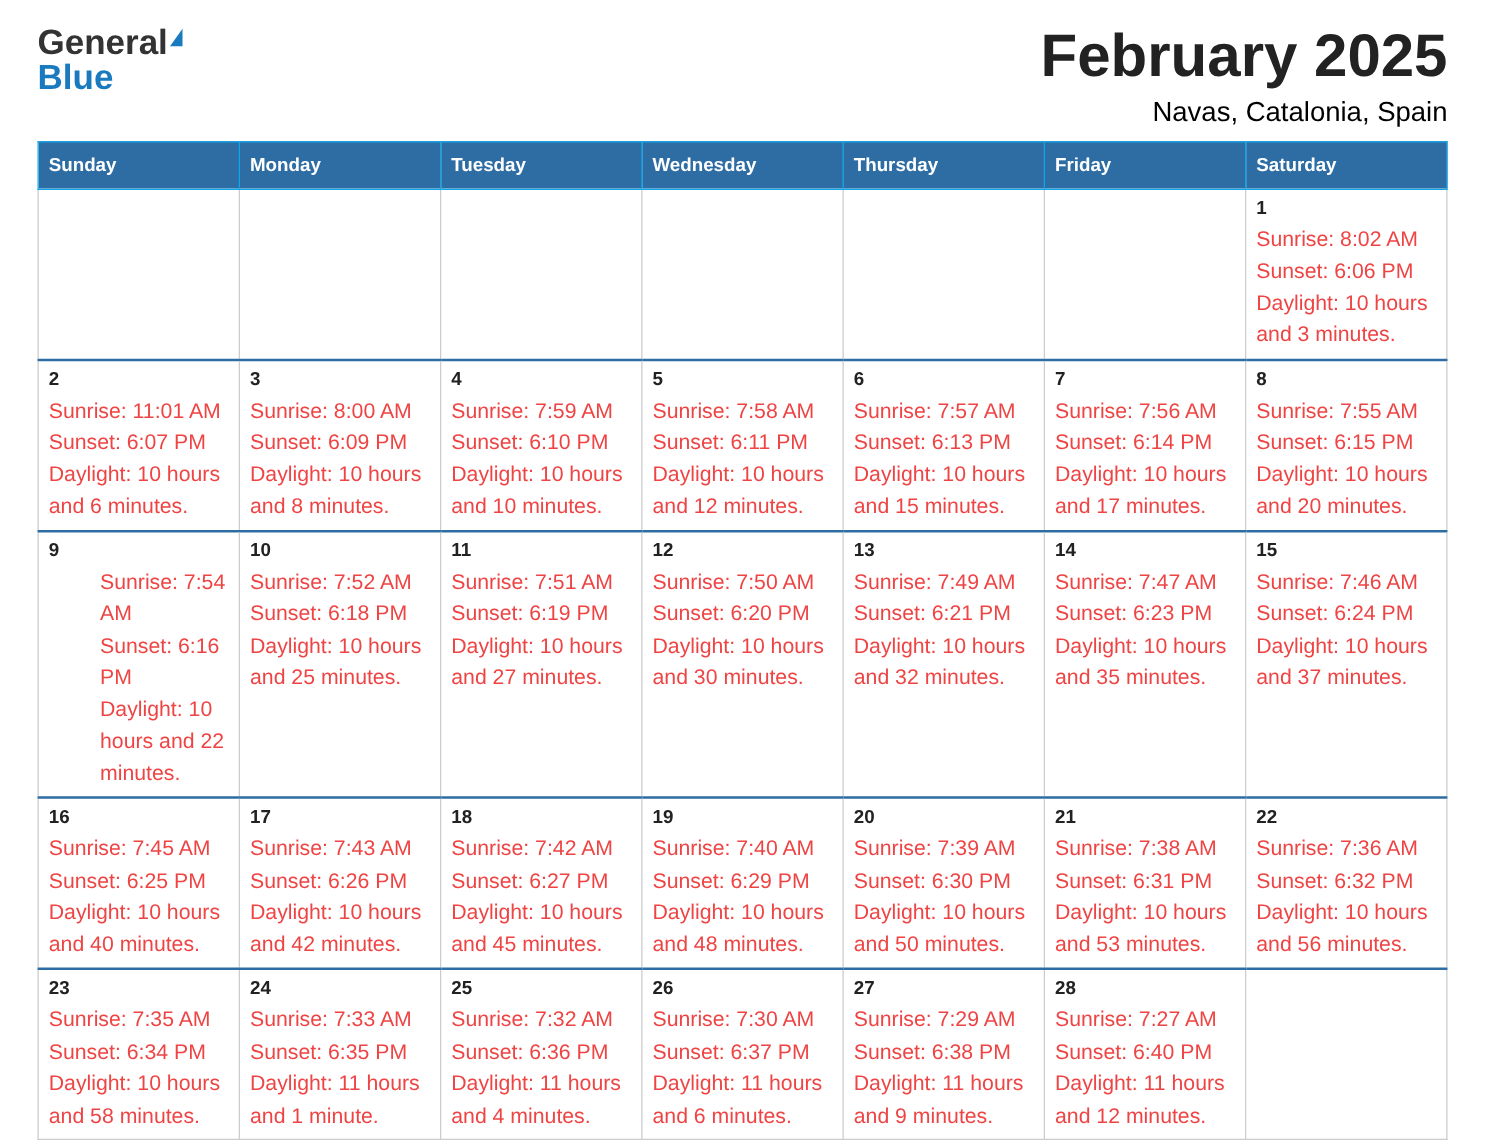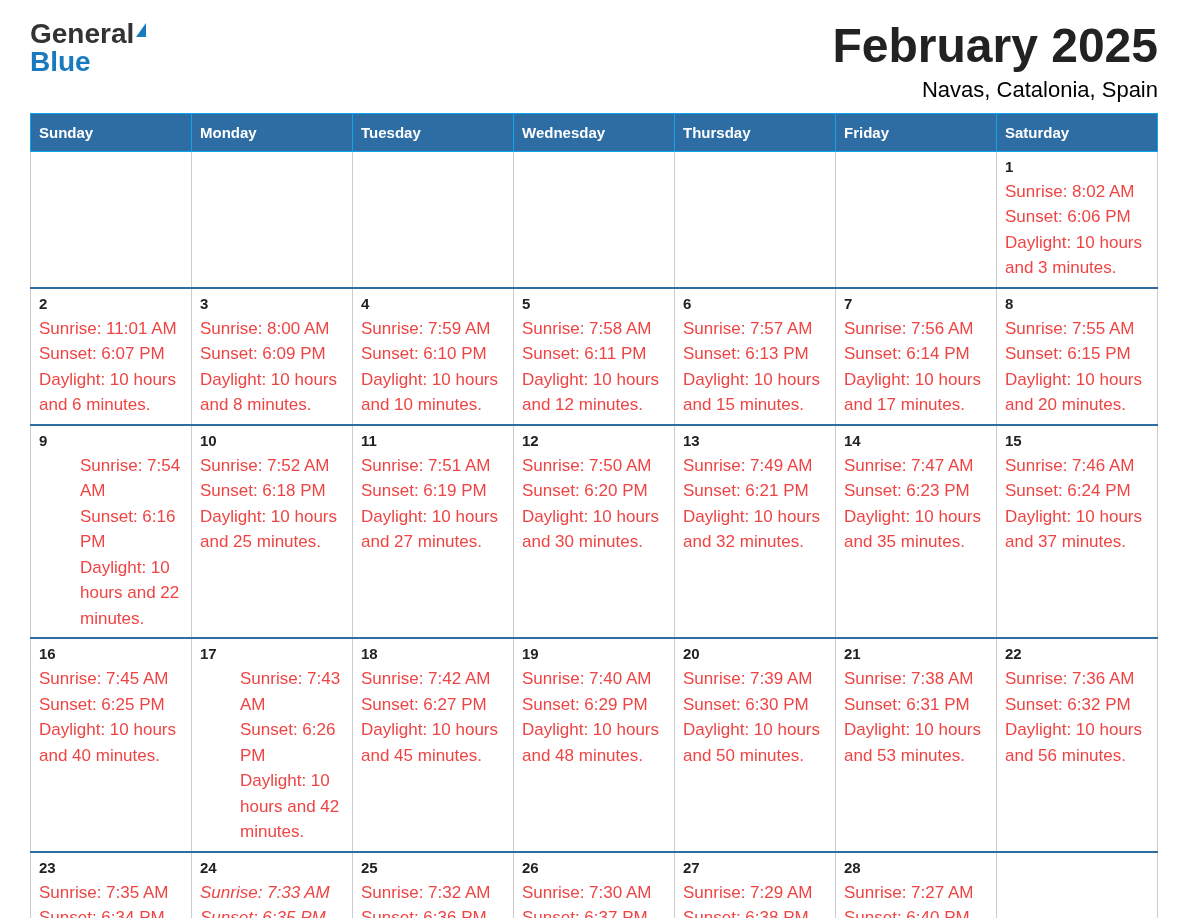--- a/index.html
+++ b/index.html
@@ -234,21 +234,21 @@
       </tr>
       <tr class="row-divider">
         <td>
           <div class="day-number">16</div>
           <div class="day-info" style="white-space: pre-line;">Sunrise: 7:45 AM
 Sunset: 6:25 PM
 Daylight: 10 hours and 40 minutes.</div>
         </td>
         <td>
           <div class="day-number">17</div>
-          <div class="day-info" style="white-space: pre-line; margin-left: 40px;">Sunrise: 7:43 AM
+          <div class="day-info" style="white-space: pre-line;">Sunrise: 7:43 AM
 Sunset: 6:26 PM
 Daylight: 10 hours and 42 minutes.</div>
         </td>
         <td>
           <div class="day-number">18</div>
           <div class="day-info" style="white-space: pre-line;">Sunrise: 7:42 AM
 Sunset: 6:27 PM
 Daylight: 10 hours and 45 minutes.</div>
         </td>
         <td>
@@ -278,21 +278,21 @@
       </tr>
       <tr class="row-divider">
         <td>
           <div class="day-number">23</div>
           <div class="day-info" style="white-space: pre-line;">Sunrise: 7:35 AM
 Sunset: 6:34 PM
 Daylight: 10 hours and 58 minutes.</div>
         </td>
         <td>
           <div class="day-number">24</div>
-          <div class="day-info" style="white-space: pre-line; font-style: italic;">Sunrise: 7:33 AM
+          <div class="day-info" style="white-space: pre-line;">Sunrise: 7:33 AM
 Sunset: 6:35 PM
 Daylight: 11 hours and 1 minute.</div>
         </td>
         <td>
           <div class="day-number">25</div>
           <div class="day-info" style="white-space: pre-line;">Sunrise: 7:32 AM
 Sunset: 6:36 PM
 Daylight: 11 hours and 4 minutes.</div>
         </td>
         <td>

